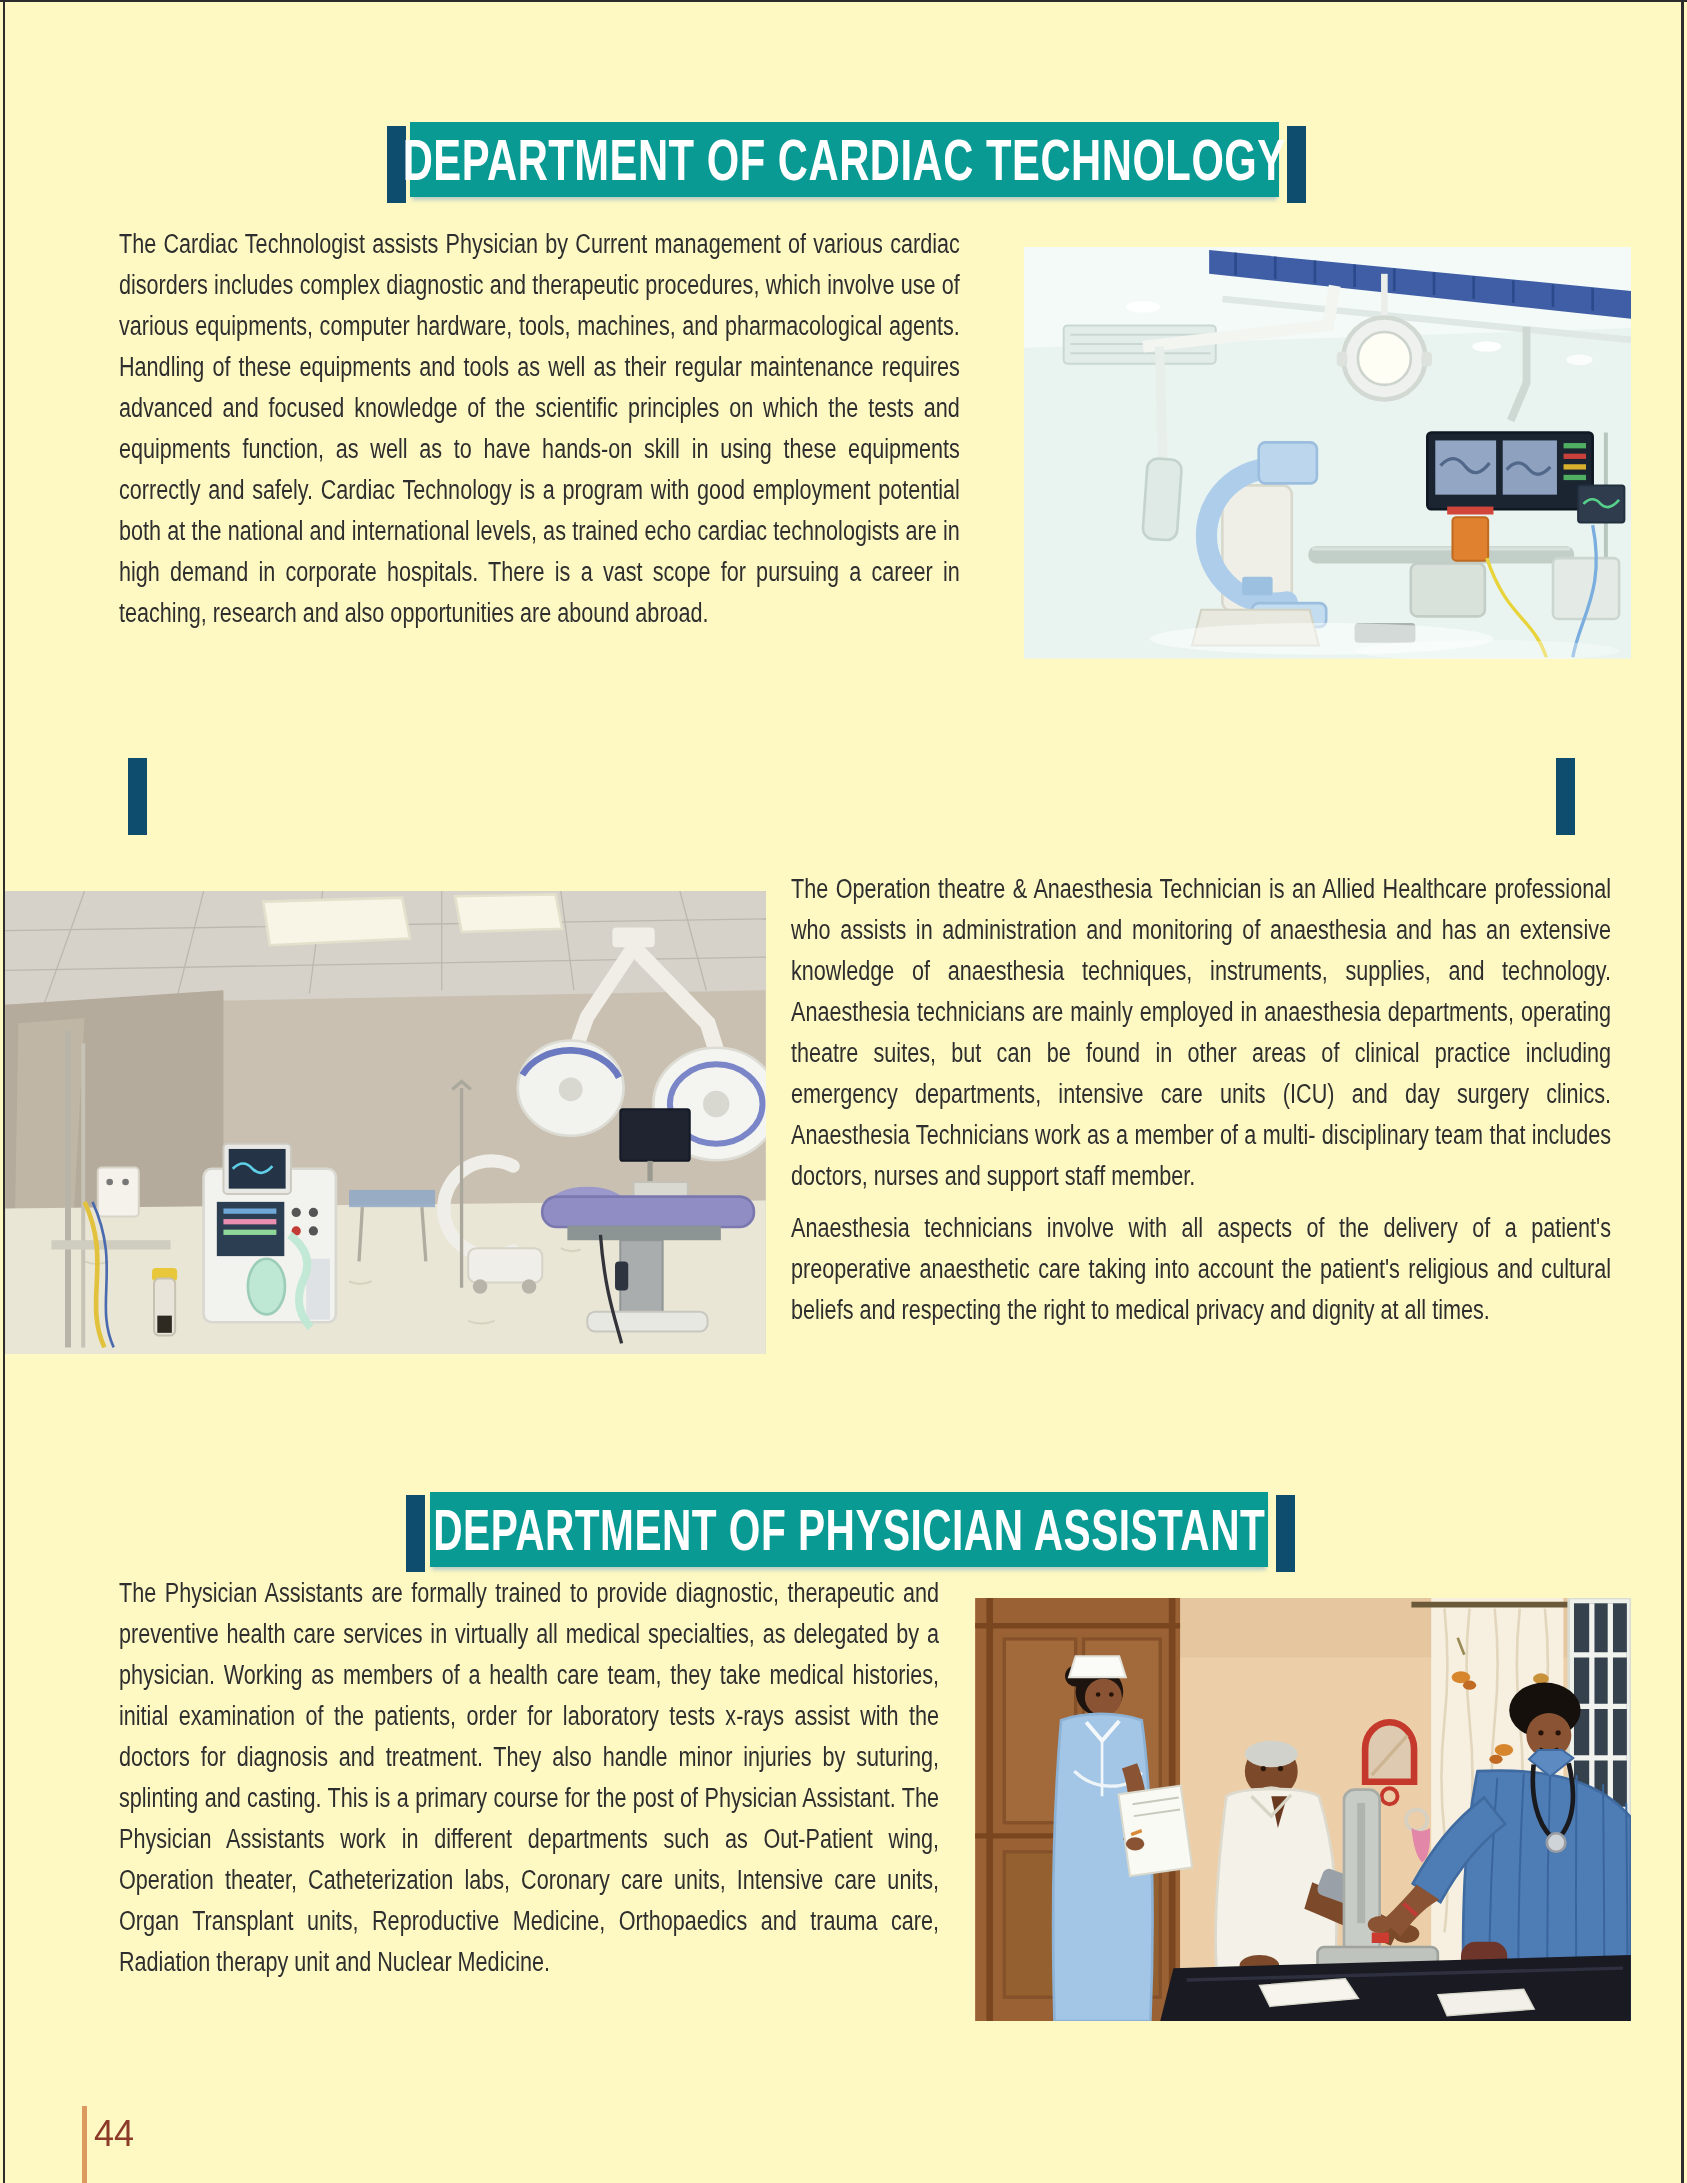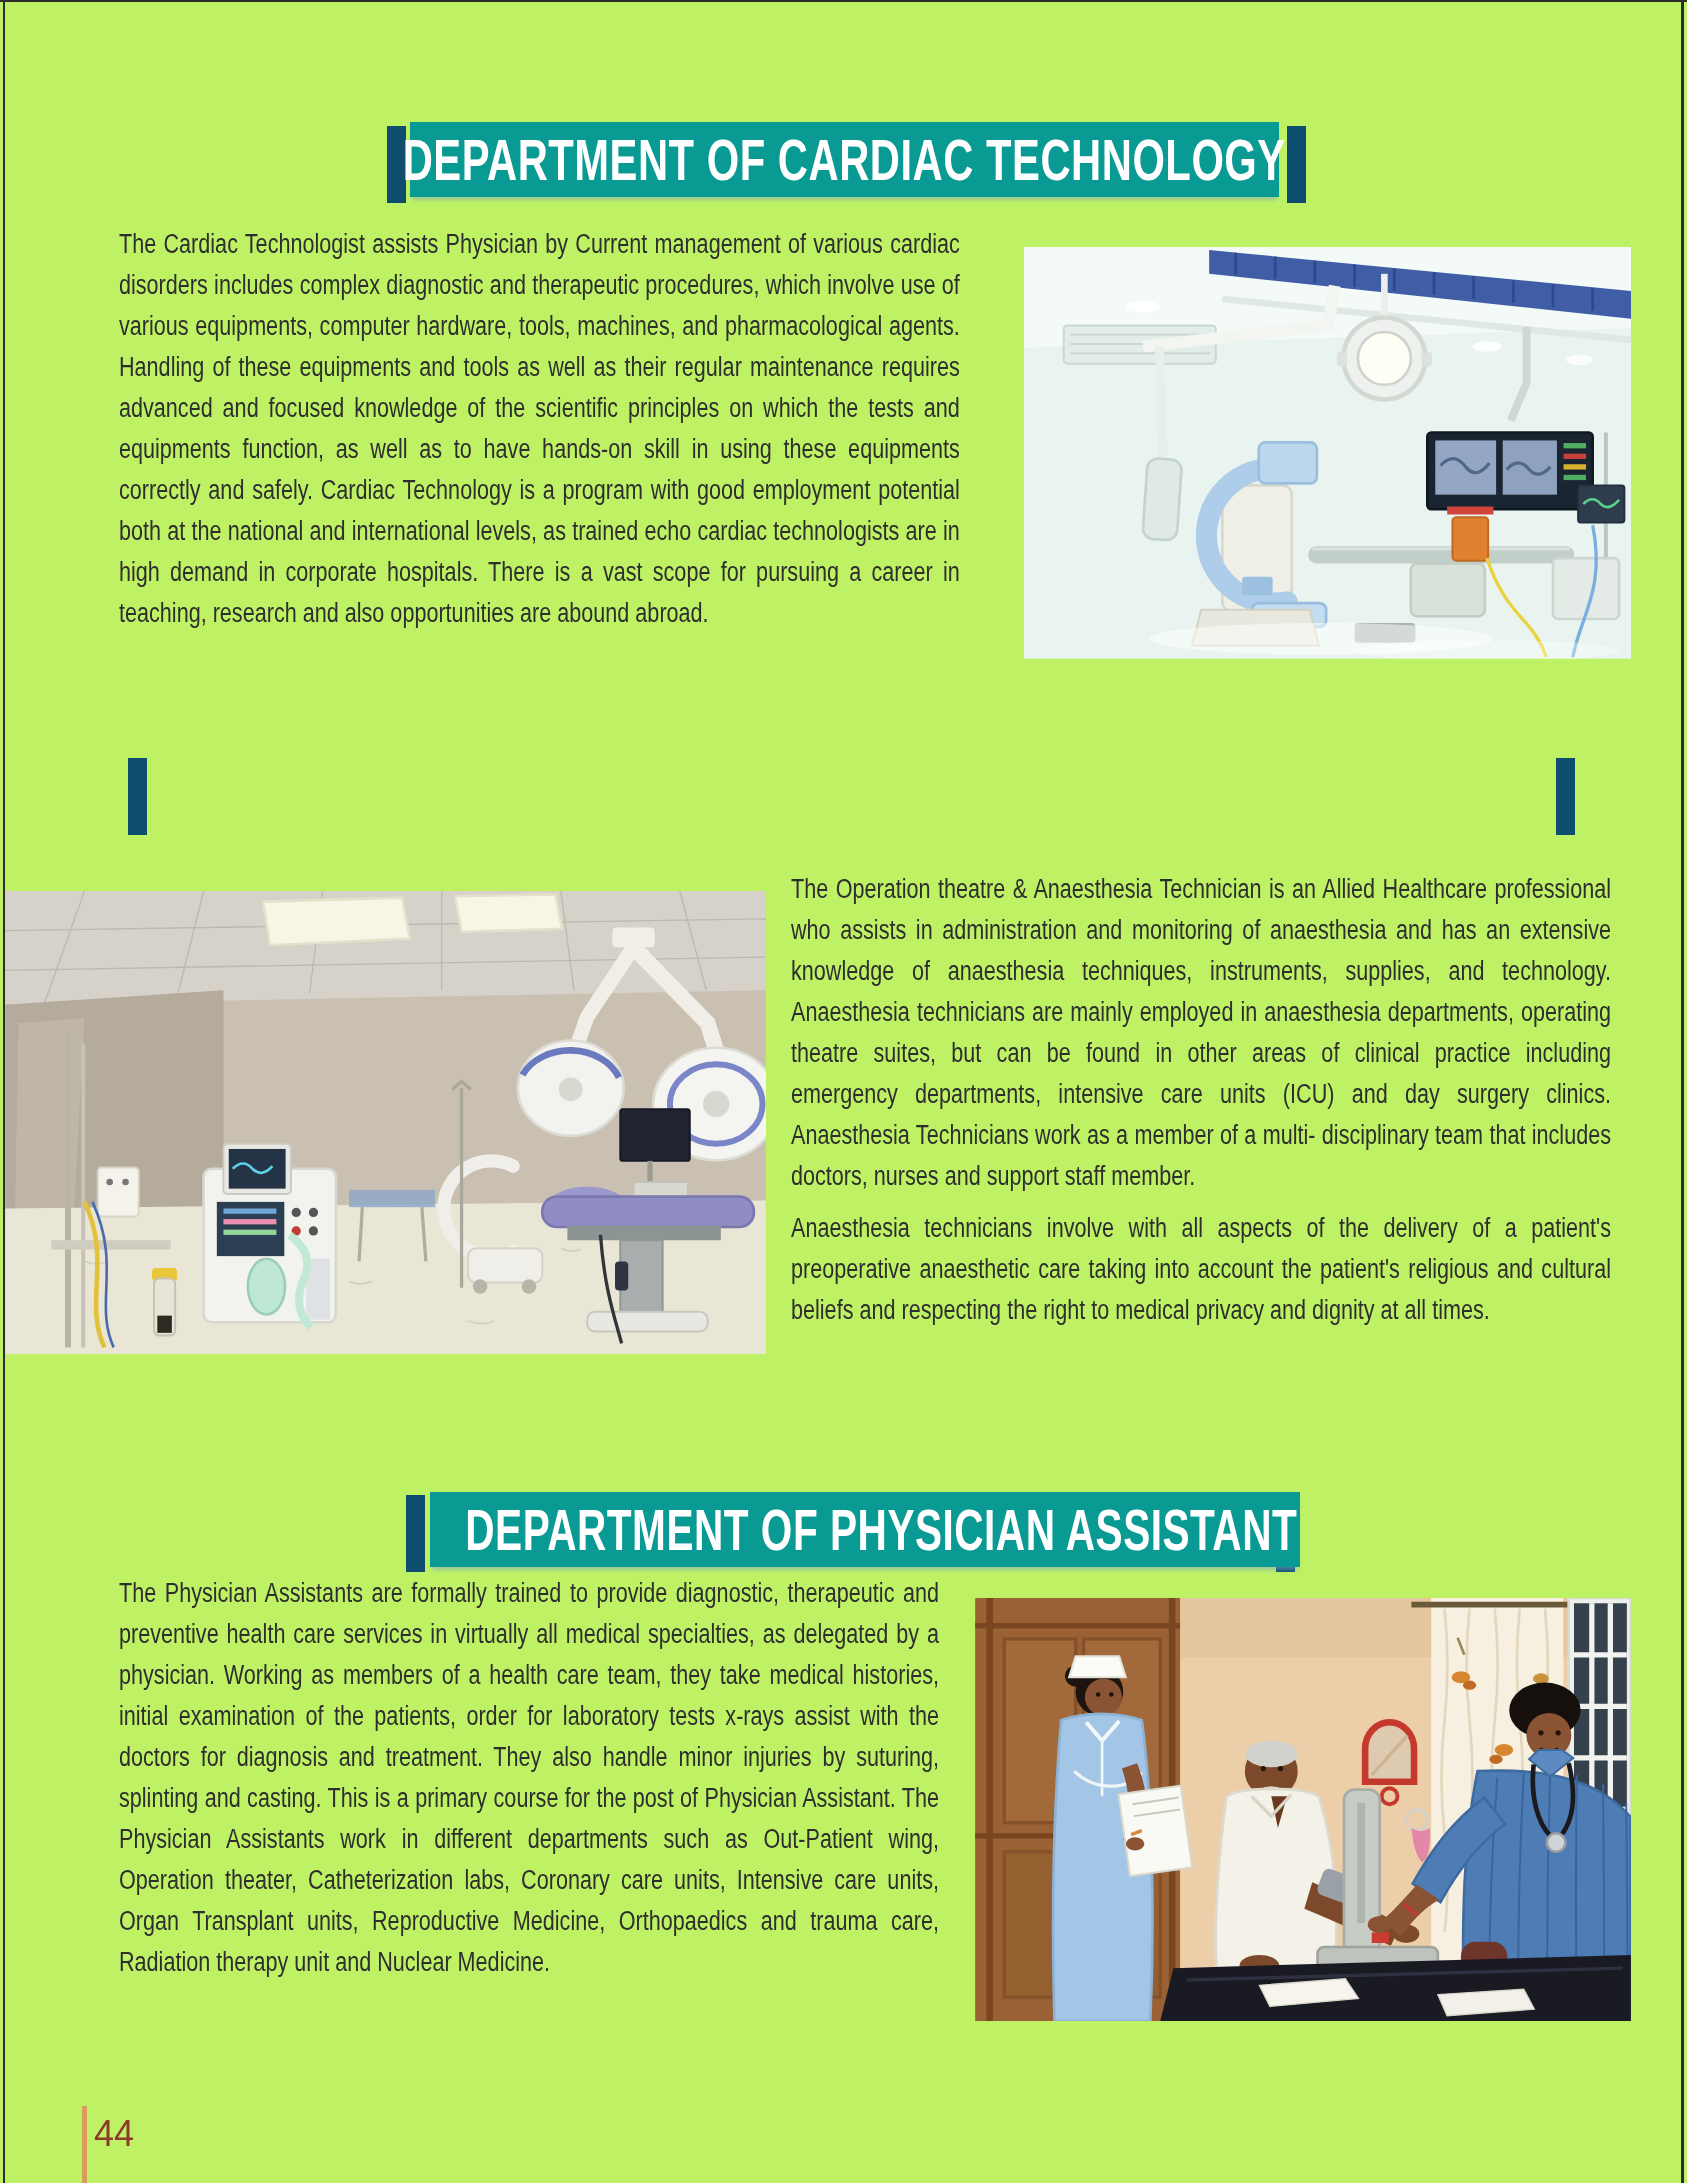--- a/index.html
+++ b/index.html
@@ -1,16 +1,16 @@
 <!DOCTYPE html>
 <html style="font-size:10.6px"><head>
 <meta charset="utf-8">
 <style>
   html,body{margin:0;padding:0;background:#ffffff;}
-  .page{position:relative;width:1687px;height:2183px;background:#bef264;overflow:hidden;
+  .page{position:relative;width:1687px;height:2183px;background:#fef9c3;overflow:hidden;
         font-family:"Liberation Sans",sans-serif;}
   .edge{position:absolute;background:#2d2d2d;}
   .edge-left{left:2.6px;top:0;width:2.6px;height:2183px;}
   .edge-right{left:1681px;top:0;width:2.6px;height:2183px;}
   .edge-top{left:0;top:0;width:1687px;height:2px;}
 
   .banner-teal{position:absolute;background:#089a93;display:flex;align-items:center;justify-content:center;
                box-shadow:0 5.3px 4px -2px rgba(125,165,200,.55);}
   .banner-bar{position:absolute;background:#0e4d6d;}
   .banner-title{display:inline-block;font-weight:bold;color:#ffffff;font-size:58px;
@@ -212,21 +212,21 @@
     </g>
   </svg>
 
   <div class="paras" style="left:791px;top:869px;width:1025px;">
     <p>The Operation theatre &amp; Anaesthesia Technician is an Allied Healthcare professional who assists in administration and monitoring of anaesthesia and has an extensive knowledge of anaesthesia techniques, instruments, supplies, and technology. Anaesthesia technicians are mainly employed in anaesthesia departments, operating theatre suites, but can be found in other areas of clinical practice including emergency departments, intensive care units (ICU) and day surgery clinics. Anaesthesia Technicians work as a member of a multi- disciplinary team that includes doctors, nurses and support staff member.</p>
     <p>Anaesthesia technicians involve with all aspects of the delivery of a patient's preoperative anaesthetic care taking into account the patient's religious and cultural beliefs and respecting the right to medical privacy and dignity at all times.</p>
   </div>
 
   <div class="banner-bar" style="left:406px;top:1495px;width:18.5px;height:77px;"></div>
   <div class="banner-bar" style="left:1276px;top:1495px;width:18.5px;height:77px;"></div>
-  <div class="banner-teal" style="left:430px;top:1492px;width:838px;height:75px;padding-left:32px;">
+  <div class="banner-teal" style="left:430px;top:1492px;width:838px;height:75px;">
     <span class="banner-title sq70">DEPARTMENT OF PHYSICIAN ASSISTANT</span>
   </div>
 
   <p class="para" style="left:119px;top:1573px;width:1025px;">The Physician Assistants are formally trained to provide diagnostic, therapeutic and preventive health care services in virtually all medical specialties, as delegated by a physician. Working as members of a health care team, they take medical histories, initial examination of the patients, order for laboratory tests x-rays assist with the doctors for diagnosis and treatment. They also handle minor injuries by suturing, splinting and casting. This is a primary course for the post of Physician Assistant. The Physician Assistants work in different departments such as Out-Patient wing, Operation theater, Catheterization labs, Coronary care units, Intensive care units, Organ Transplant units, Reproductive Medicine, Orthopaedics and trauma care, Radiation therapy unit and Nuclear Medicine.</p>
 
   <svg class="photo" style="left:975px;top:1598px;" width="656" height="423" viewBox="0 0 992 640">
     <rect x="0" y="0" width="992" height="640" fill="#eccfa9"></rect>
     <rect x="310" y="0" width="682" height="90" fill="#e5c69e"></rect>
     <g>
       <rect x="0" y="0" width="310" height="640" fill="#9a6134"></rect>

